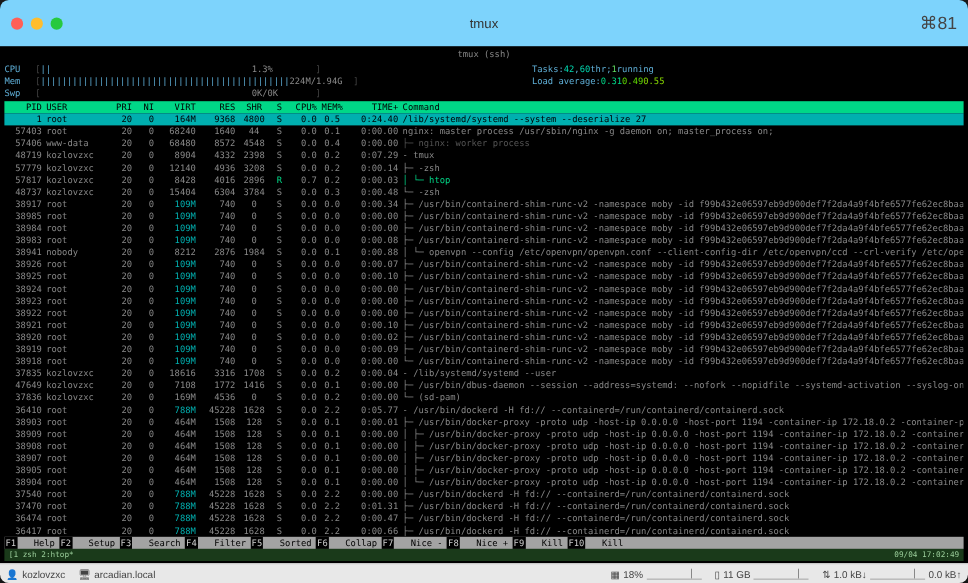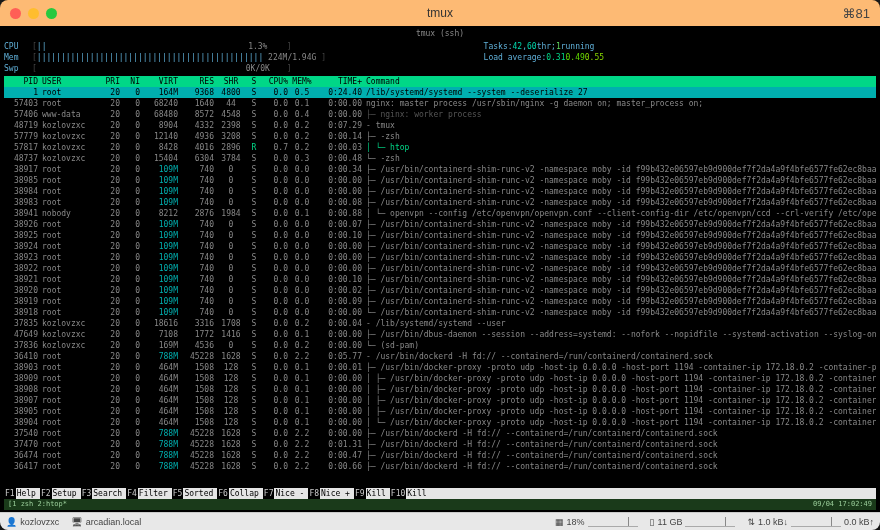--- a/index.html
+++ b/index.html
@@ -1,35 +1,35 @@
 <!DOCTYPE html>
 <html><head>
 <meta charset="utf-8">
 <style>
 *{margin:0;padding:0;box-sizing:border-box}
 body{background:#1a1a1a;font-family:-apple-system,sans-serif;display:flex;align-items:center;justify-content:center;min-height:100vh}
 .window{width:880px;height:530px;background:#0d0d0d;border-radius:8px;box-shadow:0 20px 60px rgba(0,0,0,0.5);overflow:hidden;display:flex;flex-direction:column}
-.titlebar{height:26px;background:#fdba74;display:flex;align-items:center;padding:0 10px;position:relative}
+.titlebar{height:42px;background:#7dd3fc;display:flex;align-items:center;padding:0 10px;position:relative}
 .traffic{display:flex;gap:7px}
 .dot{width:11px;height:11px;border-radius:50%}
 .dot.red{background:#ff5f56}
 .dot.yellow{background:#ffbd2e}
 .dot.green{background:#27c93f}
 .window-title{position:absolute;left:0;right:0;text-align:center;font-size:12px;color:#333}
-.resize-hint{position:absolute;right:10px;font-size:13px;color:#444}
+.resize-hint{position:absolute;right:10px;font-size:16px;color:#444}
 .term{flex:1;background:#000;font-family:Menlo,Monaco,monospace;font-size:8px;line-height:11px;color:#ccc;padding:2px 4px;overflow:hidden;display:flex;flex-direction:column}
 .tmux-title{text-align:center;color:#888;font-size:8px;height:11px}
 .stats{display:flex;justify-content:space-between;margin-top:2px}
 .stats-left{flex:0 0 55%}
 .stats-right{flex:0 0 45%}
 .stat-row{display:flex;height:11px}
 .stat-label{color:#5fafd7;width:28px}
 .bar{flex:1;color:#444}
 .bar-fill{color:#5fafd7}
-.bar-val{color:#888;width:58px;text-align:center}
+.bar-val{color:#888;width:58px;text-align:left}
 .tasks{color:#5fafd7}
 .tasks .n{color:#00d7af}
 .tasks .r{color:#5fd75f}
 .load .l1{color:#00d787}
 .load .l2{color:#5fd700}
 .load .l3{color:#87d700}
 .uptime{color:#5fafd7}
 .uptime .t{color:#00d7af}
 .header{background:#00d787;color:#000;display:flex;height:11px;margin-top:2px}
 .highlight{background:#00afaf;color:#000;display:flex;height:11px}
@@ -43,24 +43,24 @@
 .c-res{width:36px;text-align:right}
 .c-shr{width:34px;text-align:center}
 .c-s{width:12px;text-align:center}
 .c-cpu{width:28px;text-align:right}
 .c-mem{width:28px;text-align:center}
 .c-time{width:50px;text-align:right;padding-right:4px}
 .c-cmd{flex:1;white-space:nowrap;overflow:hidden}
 .cyan{color:#00afaf}
 .green{color:#00d787}
 .dim{color:#555}
-.footer-fn{background:#e5e5e5;color:#000;height:11px;display:flex}
+.footer-fn{background:#a3a3a3;color:#000;height:11px;display:flex}
 .fn{display:flex}
 .fn-key{background:#000;color:#ccc;padding:0 1px}
-.fn-label{padding:0 4px 0 1px}
+.fn-label{padding:0 4px 0 15px}
 .tmux-status{background:#1a3a1a;color:#9c9;height:11px;display:flex;justify-content:space-between;padding:0 4px;font-size:7px}
 .sys-status{height:18px;background:#e8e8e8;display:flex;align-items:center;font-size:9px;color:#444;padding:0 6px;gap:12px;border-top:1px solid #ccc}
 .sys-item{display:flex;align-items:center;gap:3px}
 .sys-sep{flex:1}
 .spark{display:inline-block;width:50px;height:10px;background:linear-gradient(to right,transparent 0%,transparent 80%,#888 80%,#888 82%,transparent 82%);border-bottom:1px solid #aaa}
 </style>
 </head>
 <body>
 
 <div class="window">

